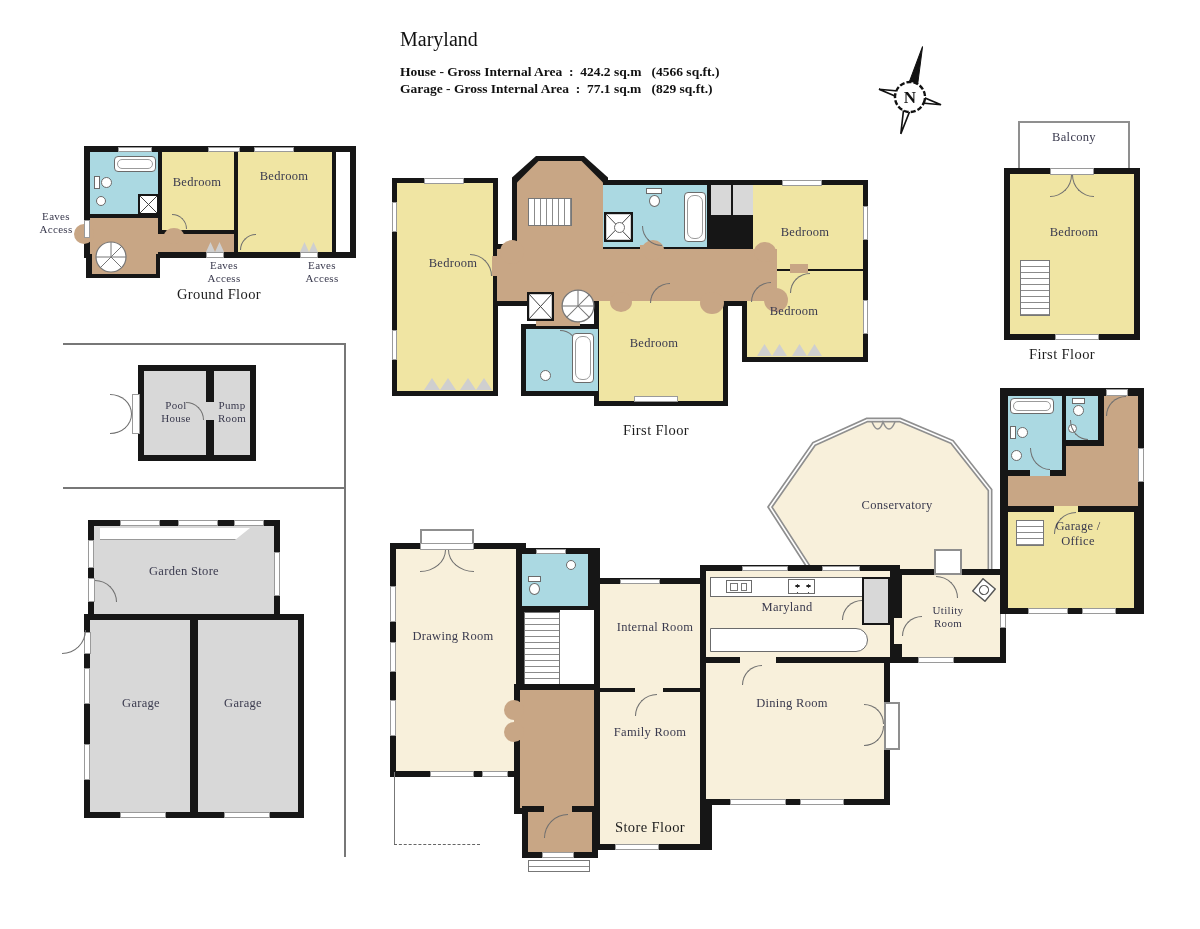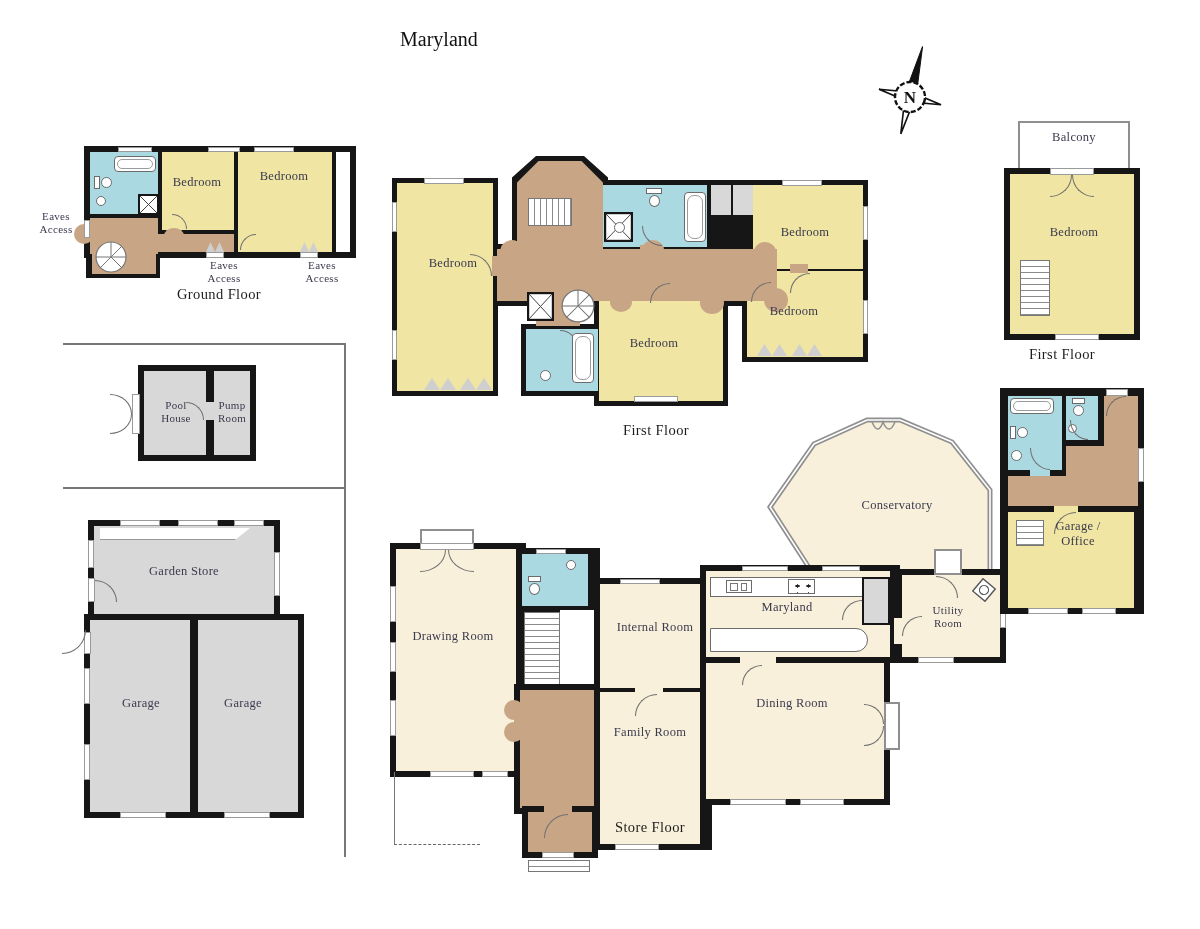--- a/index.html
+++ b/index.html
@@ -41,20 +41,22 @@
   .hob{position:absolute;background:#fff;border:1.3px solid #6b6b6b;box-sizing:border-box;
        background-image:radial-gradient(#222 2px,transparent 2.3px);background-size:11px 8px;
        background-position:3px 2px;}
 </style>
 </head>
 <body>
 
 <div id="canvas">
 
   <div class="hdr" style="left:400px;top:28px;font-size:20px;">Maryland</div>
+  <div class="hdrline" style="left:400px;top:64px;">House - Gross Internal Area  :  424.2 sq.m   (4566 sq.ft.)</div>
+  <div class="hdrline" style="left:400px;top:81px;">Garage - Gross Internal Area  :  77.1 sq.m   (829 sq.ft.)</div>
 
   <svg class="abs" style="left:872px;top:39px;" width="76" height="118" viewBox="0 0 76 118">
     <g transform="rotate(14 38 58)" stroke="#111" fill="#111">
       <polygon points="38,6 44,58 32,58"></polygon>
       <polygon points="6,58 38,53 38,63" fill="#fff" stroke-width="1.6"></polygon>
       <polygon points="70,58 38,53 38,63" fill="#fff" stroke-width="1.6"></polygon>
       <polygon points="38,96 33,58 43,58" fill="#fff" stroke-width="1.6"></polygon>
       <circle cx="38" cy="58" r="15" fill="#fff" stroke-width="2.4" stroke-dasharray="5 2"></circle>
     </g>
   </svg>

